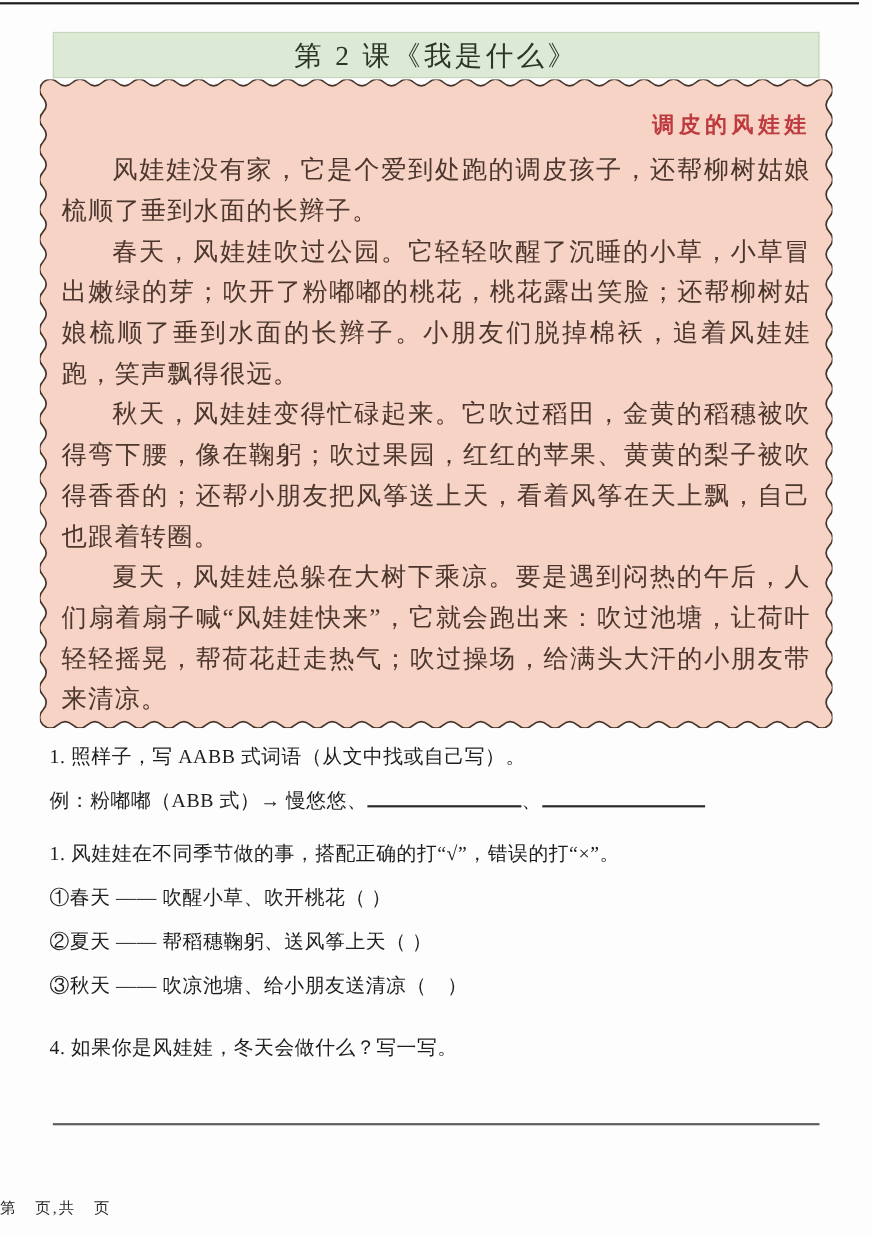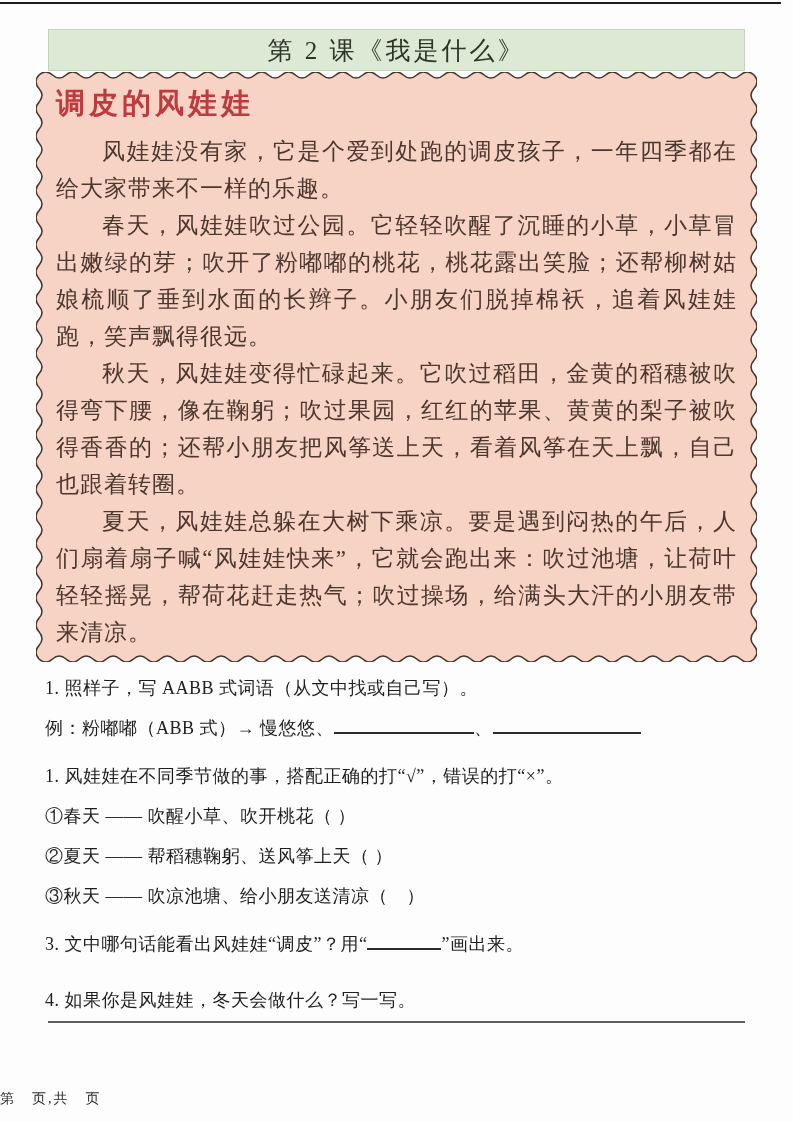--- a/index.html
+++ b/index.html
@@ -54,23 +54,23 @@
   .wave-svg path{
     fill:var(--story-bg);
     stroke:var(--story-border);
     stroke-width:1.5;
   }
   .story-content{
     position:relative;z-index:1;
     padding:12px 20px 8px 20px;
   }
   .story-title{
-    margin:0 0 9px 0;
-    text-align:left;
-    font-size:29px;font-weight:bold;
+    margin:16px 0 9px 0;
+    text-align:right;
+    font-size:20px;font-weight:bold;
     color:var(--story-title);
     letter-spacing:4px;
   }
   .story-content p{
     margin:0;
     font-size:23px;line-height:37px;
     color:var(--story-text);
     text-indent:2em;
     text-align:justify;
     letter-spacing:1px;
@@ -116,41 +116,38 @@
   <header class="lesson-header">
     <h1 class="lesson-title">第 2 课《我是什么》</h1>
   </header>
 
   <section class="story-box">
     <svg id="wave-border" class="wave-svg" aria-hidden="true" viewBox="0 0 721 590">
         <path d="M 3 3 q 6.745283018867925 -6 13.49056603773585 0 q 6.745283018867925 6 13.49056603773585 0 q 6.745283018867925 -6 13.49056603773585 0 q 6.745283018867925 6 13.49056603773585 0 q 6.745283018867925 -6 13.49056603773585 0 q 6.745283018867925 6 13.49056603773585 0 q 6.745283018867925 -6 13.49056603773585 0 q 6.745283018867925 6 13.49056603773585 0 q 6.745283018867925 -6 13.49056603773585 0 q 6.745283018867925 6 13.49056603773585 0 q 6.745283018867925 -6 13.49056603773585 0 q 6.745283018867925 6 13.49056603773585 0 q 6.745283018867925 -6 13.49056603773585 0 q 6.745283018867925 6 13.49056603773585 0 q 6.745283018867925 -6 13.49056603773585 0 q 6.745283018867925 6 13.49056603773585 0 q 6.745283018867925 -6 13.49056603773585 0 q 6.745283018867925 6 13.49056603773585 0 q 6.745283018867925 -6 13.49056603773585 0 q 6.745283018867925 6 13.49056603773585 0 q 6.745283018867925 -6 13.49056603773585 0 q 6.745283018867925 6 13.49056603773585 0 q 6.745283018867925 -6 13.49056603773585 0 q 6.745283018867925 6 13.49056603773585 0 q 6.745283018867925 -6 13.49056603773585 0 q 6.745283018867925 6 13.49056603773585 0 q 6.745283018867925 -6 13.49056603773585 0 q 6.745283018867925 6 13.49056603773585 0 q 6.745283018867925 -6 13.49056603773585 0 q 6.745283018867925 6 13.49056603773585 0 q 6.745283018867925 -6 13.49056603773585 0 q 6.745283018867925 6 13.49056603773585 0 q 6.745283018867925 -6 13.49056603773585 0 q 6.745283018867925 6 13.49056603773585 0 q 6.745283018867925 -6 13.49056603773585 0 q 6.745283018867925 6 13.49056603773585 0 q 6.745283018867925 -6 13.49056603773585 0 q 6.745283018867925 6 13.49056603773585 0 q 6.745283018867925 -6 13.49056603773585 0 q 6.745283018867925 6 13.49056603773585 0 q 6.745283018867925 -6 13.49056603773585 0 q 6.745283018867925 6 13.49056603773585 0 q 6.745283018867925 -6 13.49056603773585 0 q 6.745283018867925 6 13.49056603773585 0 q 6.745283018867925 -6 13.49056603773585 0 q 6.745283018867925 6 13.49056603773585 0 q 6.745283018867925 -6 13.49056603773585 0 q 6.745283018867925 6 13.49056603773585 0 q 6.745283018867925 -6 13.49056603773585 0 q 6.745283018867925 6 13.49056603773585 0 q 6.745283018867925 -6 13.49056603773585 0 q 6.745283018867925 6 13.49056603773585 0 q 6.745283018867925 -6 13.49056603773585 0 q 6 6.790697674418604 0 13.581395348837209 q -6 6.790697674418604 0 13.581395348837209 q 6 6.790697674418604 0 13.581395348837209 q -6 6.790697674418604 0 13.581395348837209 q 6 6.790697674418604 0 13.581395348837209 q -6 6.790697674418604 0 13.581395348837209 q 6 6.790697674418604 0 13.581395348837209 q -6 6.790697674418604 0 13.581395348837209 q 6 6.790697674418604 0 13.581395348837209 q -6 6.790697674418604 0 13.581395348837209 q 6 6.790697674418604 0 13.581395348837209 q -6 6.790697674418604 0 13.581395348837209 q 6 6.790697674418604 0 13.581395348837209 q -6 6.790697674418604 0 13.581395348837209 q 6 6.790697674418604 0 13.581395348837209 q -6 6.790697674418604 0 13.581395348837209 q 6 6.790697674418604 0 13.581395348837209 q -6 6.790697674418604 0 13.581395348837209 q 6 6.790697674418604 0 13.581395348837209 q -6 6.790697674418604 0 13.581395348837209 q 6 6.790697674418604 0 13.581395348837209 q -6 6.790697674418604 0 13.581395348837209 q 6 6.790697674418604 0 13.581395348837209 q -6 6.790697674418604 0 13.581395348837209 q 6 6.790697674418604 0 13.581395348837209 q -6 6.790697674418604 0 13.581395348837209 q 6 6.790697674418604 0 13.581395348837209 q -6 6.790697674418604 0 13.581395348837209 q 6 6.790697674418604 0 13.581395348837209 q -6 6.790697674418604 0 13.581395348837209 q 6 6.790697674418604 0 13.581395348837209 q -6 6.790697674418604 0 13.581395348837209 q 6 6.790697674418604 0 13.581395348837209 q -6 6.790697674418604 0 13.581395348837209 q 6 6.790697674418604 0 13.581395348837209 q -6 6.790697674418604 0 13.581395348837209 q 6 6.790697674418604 0 13.581395348837209 q -6 6.790697674418604 0 13.581395348837209 q 6 6.790697674418604 0 13.581395348837209 q -6 6.790697674418604 0 13.581395348837209 q 6 6.790697674418604 0 13.581395348837209 q -6 6.790697674418604 0 13.581395348837209 q 6 6.790697674418604 0 13.581395348837209 q -6.745283018867925 6 -13.49056603773585 0 q -6.745283018867925 -6 -13.49056603773585 0 q -6.745283018867925 6 -13.49056603773585 0 q -6.745283018867925 -6 -13.49056603773585 0 q -6.745283018867925 6 -13.49056603773585 0 q -6.745283018867925 -6 -13.49056603773585 0 q -6.745283018867925 6 -13.49056603773585 0 q -6.745283018867925 -6 -13.49056603773585 0 q -6.745283018867925 6 -13.49056603773585 0 q -6.745283018867925 -6 -13.49056603773585 0 q -6.745283018867925 6 -13.49056603773585 0 q -6.745283018867925 -6 -13.49056603773585 0 q -6.745283018867925 6 -13.49056603773585 0 q -6.745283018867925 -6 -13.49056603773585 0 q -6.745283018867925 6 -13.49056603773585 0 q -6.745283018867925 -6 -13.49056603773585 0 q -6.745283018867925 6 -13.49056603773585 0 q -6.745283018867925 -6 -13.49056603773585 0 q -6.745283018867925 6 -13.49056603773585 0 q -6.745283018867925 -6 -13.49056603773585 0 q -6.745283018867925 6 -13.49056603773585 0 q -6.745283018867925 -6 -13.49056603773585 0 q -6.745283018867925 6 -13.49056603773585 0 q -6.745283018867925 -6 -13.49056603773585 0 q -6.745283018867925 6 -13.49056603773585 0 q -6.745283018867925 -6 -13.49056603773585 0 q -6.745283018867925 6 -13.49056603773585 0 q -6.745283018867925 -6 -13.49056603773585 0 q -6.745283018867925 6 -13.49056603773585 0 q -6.745283018867925 -6 -13.49056603773585 0 q -6.745283018867925 6 -13.49056603773585 0 q -6.745283018867925 -6 -13.49056603773585 0 q -6.745283018867925 6 -13.49056603773585 0 q -6.745283018867925 -6 -13.49056603773585 0 q -6.745283018867925 6 -13.49056603773585 0 q -6.745283018867925 -6 -13.49056603773585 0 q -6.745283018867925 6 -13.49056603773585 0 q -6.745283018867925 -6 -13.49056603773585 0 q -6.745283018867925 6 -13.49056603773585 0 q -6.745283018867925 -6 -13.49056603773585 0 q -6.745283018867925 6 -13.49056603773585 0 q -6.745283018867925 -6 -13.49056603773585 0 q -6.745283018867925 6 -13.49056603773585 0 q -6.745283018867925 -6 -13.49056603773585 0 q -6.745283018867925 6 -13.49056603773585 0 q -6.745283018867925 -6 -13.49056603773585 0 q -6.745283018867925 6 -13.49056603773585 0 q -6.745283018867925 -6 -13.49056603773585 0 q -6.745283018867925 6 -13.49056603773585 0 q -6.745283018867925 -6 -13.49056603773585 0 q -6.745283018867925 6 -13.49056603773585 0 q -6.745283018867925 -6 -13.49056603773585 0 q -6.745283018867925 6 -13.49056603773585 0 q -6 -6.790697674418604 0 -13.581395348837209 q 6 -6.790697674418604 0 -13.581395348837209 q -6 -6.790697674418604 0 -13.581395348837209 q 6 -6.790697674418604 0 -13.581395348837209 q -6 -6.790697674418604 0 -13.581395348837209 q 6 -6.790697674418604 0 -13.581395348837209 q -6 -6.790697674418604 0 -13.581395348837209 q 6 -6.790697674418604 0 -13.581395348837209 q -6 -6.790697674418604 0 -13.581395348837209 q 6 -6.790697674418604 0 -13.581395348837209 q -6 -6.790697674418604 0 -13.581395348837209 q 6 -6.790697674418604 0 -13.581395348837209 q -6 -6.790697674418604 0 -13.581395348837209 q 6 -6.790697674418604 0 -13.581395348837209 q -6 -6.790697674418604 0 -13.581395348837209 q 6 -6.790697674418604 0 -13.581395348837209 q -6 -6.790697674418604 0 -13.581395348837209 q 6 -6.790697674418604 0 -13.581395348837209 q -6 -6.790697674418604 0 -13.581395348837209 q 6 -6.790697674418604 0 -13.581395348837209 q -6 -6.790697674418604 0 -13.581395348837209 q 6 -6.790697674418604 0 -13.581395348837209 q -6 -6.790697674418604 0 -13.581395348837209 q 6 -6.790697674418604 0 -13.581395348837209 q -6 -6.790697674418604 0 -13.581395348837209 q 6 -6.790697674418604 0 -13.581395348837209 q -6 -6.790697674418604 0 -13.581395348837209 q 6 -6.790697674418604 0 -13.581395348837209 q -6 -6.790697674418604 0 -13.581395348837209 q 6 -6.790697674418604 0 -13.581395348837209 q -6 -6.790697674418604 0 -13.581395348837209 q 6 -6.790697674418604 0 -13.581395348837209 q -6 -6.790697674418604 0 -13.581395348837209 q 6 -6.790697674418604 0 -13.581395348837209 q -6 -6.790697674418604 0 -13.581395348837209 q 6 -6.790697674418604 0 -13.581395348837209 q -6 -6.790697674418604 0 -13.581395348837209 q 6 -6.790697674418604 0 -13.581395348837209 q -6 -6.790697674418604 0 -13.581395348837209 q 6 -6.790697674418604 0 -13.581395348837209 q -6 -6.790697674418604 0 -13.581395348837209 q 6 -6.790697674418604 0 -13.581395348837209 q -6 -6.790697674418604 0 -13.581395348837209 Z"></path>
       </svg>
     <div class="story-content">
       <h2 class="story-title">调皮的风娃娃</h2>
-      <p>风娃娃没有家，它是个爱到处跑的调皮孩子，一年四季都在给大家带来不一样的乐趣。</p>
+      <p>风娃娃没有家，它是个爱到处跑的调皮孩子，还帮柳树姑娘梳顺了垂到水面的长辫子。</p>
       <p>春天，风娃娃吹过公园。它轻轻吹醒了沉睡的小草，小草冒出嫩绿的芽；吹开了粉嘟嘟的桃花，桃花露出笑脸；还帮柳树姑娘梳顺了垂到水面的长辫子。小朋友们脱掉棉袄，追着风娃娃跑，笑声飘得很远。</p>
       <p>秋天，风娃娃变得忙碌起来。它吹过稻田，金黄的稻穗被吹得弯下腰，像在鞠躬；吹过果园，红红的苹果、黄黄的梨子被吹得香香的；还帮小朋友把风筝送上天，看着风筝在天上飘，自己也跟着转圈。</p>
       <p>夏天，风娃娃总躲在大树下乘凉。要是遇到闷热的午后，人们扇着扇子喊“风娃娃快来”，它就会跑出来：吹过池塘，让荷叶轻轻摇晃，帮荷花赶走热气；吹过操场，给满头大汗的小朋友带来清凉。</p>
     </div>
   </section>
 
   <section class="questions">
     <div class="q-line">1. 照样子，写 AABB 式词语（从文中找或自己写）。</div>
     <div class="q-line">
       <span>例：粉嘟嘟（ABB 式）→ 慢悠悠、</span><span class="blank blank-1"></span><span>、</span><span class="blank blank-2"></span>
     </div>
 
     <div class="q-line q-gap">1. 风娃娃在不同季节做的事，搭配正确的打“√”，错误的打“×”。</div>
     <div class="q-line">①春天 —— 吹醒小草、吹开桃花（ ）</div>
     <div class="q-line">②夏天 —— 帮稻穗鞠躬、送风筝上天（ ）</div>
     <div class="q-line">③秋天 —— 吹凉池塘、给小朋友送清凉（　）</div>
 
-    <div class="q-line q-gap">
-      <span>3. 文中哪句话能看出风娃娃“调皮”？用“</span><span class="blank blank-3"></span><span>”画出来。</span>
-    </div>
 
     <div class="q-line q-gap-lg">4. 如果你是风娃娃，冬天会做什么？写一写。</div>
   </section>
 
   <div class="divider"></div>
 
   <footer class="footer">第　页,共　页</footer>
 
 </div>
 

